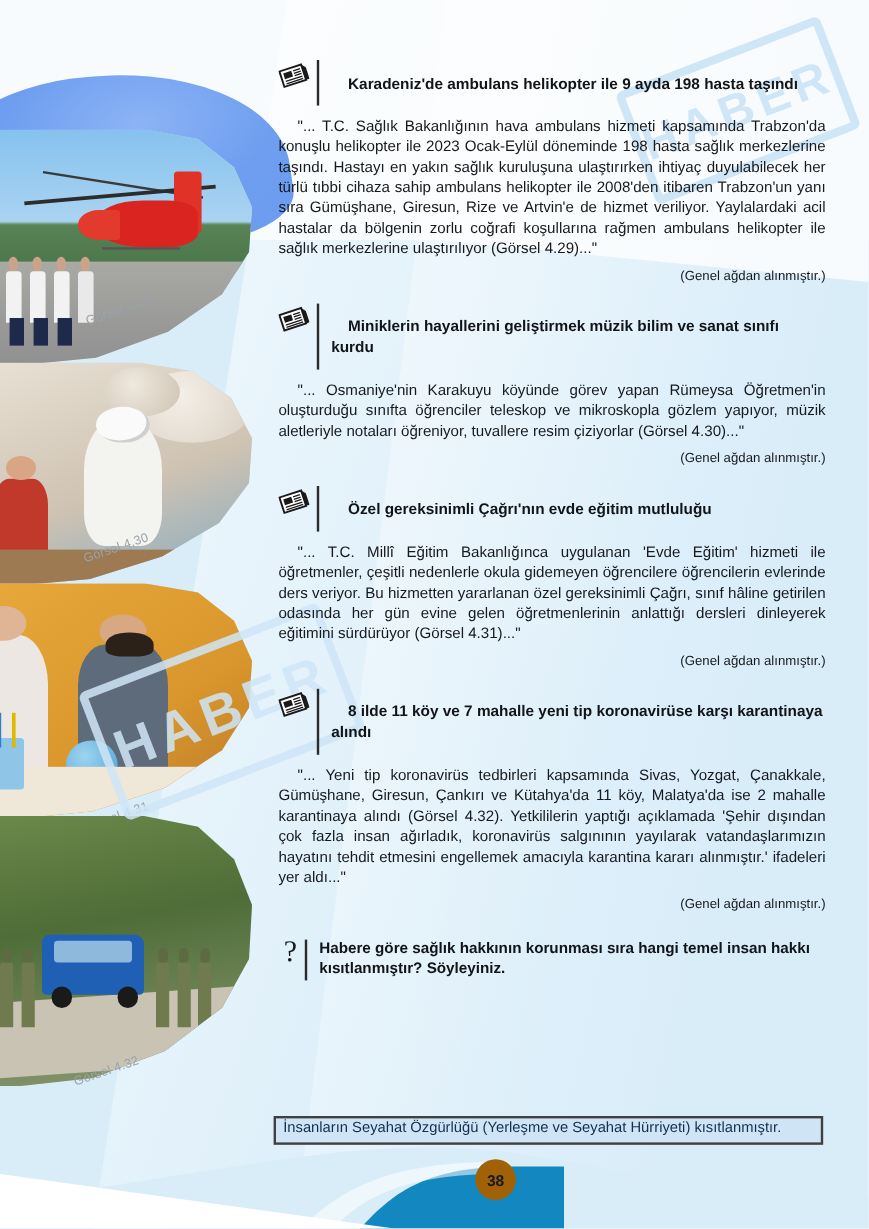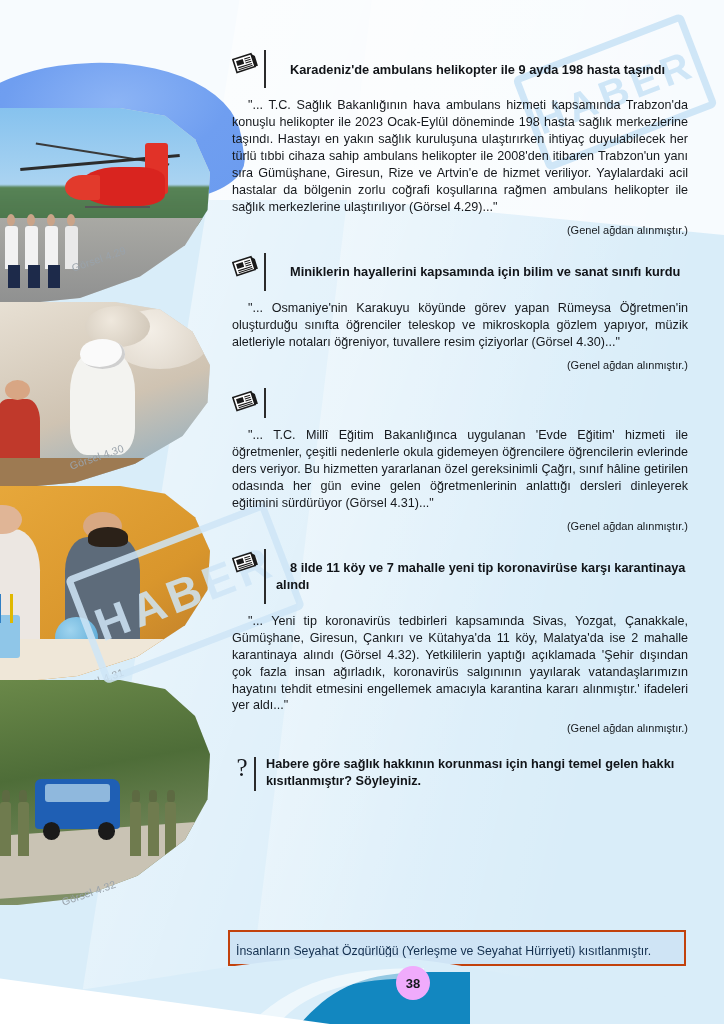--- a/index.html
+++ b/index.html
@@ -223,24 +223,24 @@
     line-height: 1.33;
     color: #111418;
   }
 
   
   .answer-box {
     position: absolute;
     left: 228px;
     top: 930px;
     width: 458px;
-    border: 2px solid #c2410c;
+    border: 2px solid #404040;
     background: #cfe4f5;
     box-sizing: border-box;
-    padding: 12px 6px 5px 6px;
+    padding: 0 6px 5px 6px;
   }
   .answer-text {
     font-size: 12.3px;
     color: #14304f;
     line-height: 1.2;
     white-space: nowrap;
   }
 
   
   .watermark {
@@ -279,21 +279,21 @@
     left: 0; bottom: 0;
     width: 724px; height: 86px;
     overflow: hidden;
   }
   .page-badge {
     position: absolute;
     left: 396px;
     bottom: 24px;
     width: 34px; height: 34px;
     border-radius: 50%;
-    background: #f0abfc;
+    background: #a16207;
     color: #15181c;
     font-size: 13px;
     font-weight: bold;
     display: flex;
     align-items: center;
     justify-content: center;
     z-index: 5;
   }
   .corner-white {
     position:absolute; left:0; bottom:0; width:330px; height:120px;
@@ -424,21 +424,21 @@
               <rect x="13.5" y="7.5" width="6" height="1.1" fill="#1a1a1a"></rect>
               <rect x="13.5" y="9.6" width="6" height="1.1" fill="#1a1a1a"></rect>
               <rect x="13.5" y="11.7" width="6" height="1.1" fill="#1a1a1a"></rect>
               <rect x="5" y="14" width="14.5" height="1.1" fill="#1a1a1a"></rect>
               <rect x="5" y="16" width="14.5" height="1.1" fill="#1a1a1a"></rect>
               <path d="M21.5 5 L24.5 8.5 L24.5 18.5 L21.5 18.5 Z" fill="#1a1a1a"></path>
             </g>
           </svg>
         </span>
         <span class="head-divider"></span>
-        <h2 class="headline">Miniklerin hayallerini kapsamında için bilim ve sanat sınıfı kurdu</h2>
+        <h2 class="headline">Miniklerin hayallerini geliştirmek müzik bilim ve sanat sınıfı kurdu</h2>
       </div>
       <p class="body-text">"... Osmaniye'nin Karakuyu köyünde görev yapan Rümeysa Öğretmen'in oluşturduğu sınıfta öğrenciler teleskop ve mikroskopla gözlem yapıyor, müzik aletleriyle notaları öğreniyor, tuvallere resim çiziyorlar (Görsel 4.30)..."</p>
       <div class="source">(Genel ağdan alınmıştır.)</div>
     </div>
 
     <div class="article">
       <div class="head-row">
         <span class="news-icon">
           <svg viewBox="0 0 26 24" width="26" height="24">
             <g transform="rotate(-18 13 12)">
@@ -447,20 +447,21 @@
               <rect x="13.5" y="7.5" width="6" height="1.1" fill="#1a1a1a"></rect>
               <rect x="13.5" y="9.6" width="6" height="1.1" fill="#1a1a1a"></rect>
               <rect x="13.5" y="11.7" width="6" height="1.1" fill="#1a1a1a"></rect>
               <rect x="5" y="14" width="14.5" height="1.1" fill="#1a1a1a"></rect>
               <rect x="5" y="16" width="14.5" height="1.1" fill="#1a1a1a"></rect>
               <path d="M21.5 5 L24.5 8.5 L24.5 18.5 L21.5 18.5 Z" fill="#1a1a1a"></path>
             </g>
           </svg>
         </span>
         <span class="head-divider"></span>
+        <h2 class="headline">Özel gereksinimli Çağrı'nın evde eğitim mutluluğu</h2>
       </div>
       <p class="body-text">"... T.C. Millî Eğitim Bakanlığınca uygulanan 'Evde Eğitim' hizmeti ile öğretmenler, çeşitli nedenlerle okula gidemeyen öğrencilere öğrencilerin evlerinde ders veriyor. Bu hizmetten yararlanan özel gereksinimli Çağrı, sınıf hâline getirilen odasında her gün evine gelen öğretmenlerinin anlattığı dersleri dinleyerek eğitimini sürdürüyor (Görsel 4.31)..."</p>
       <div class="source">(Genel ağdan alınmıştır.)</div>
     </div>
 
     <div class="article">
       <div class="head-row">
         <span class="news-icon">
           <svg viewBox="0 0 26 24" width="26" height="24">
             <g transform="rotate(-18 13 12)">
@@ -478,21 +479,21 @@
         <span class="head-divider"></span>
         <h2 class="headline">8 ilde 11 köy ve 7 mahalle yeni tip koronavirüse karşı karantinaya alındı</h2>
       </div>
       <p class="body-text">"... Yeni tip koronavirüs tedbirleri kapsamında Sivas, Yozgat, Çanakkale, Gümüşhane, Giresun, Çankırı ve Kütahya'da 11 köy, Malatya'da ise 2 mahalle karantinaya alındı (Görsel 4.32). Yetkililerin yaptığı açıklamada 'Şehir dışından çok fazla insan ağırladık, koronavirüs salgınının yayılarak vatandaşlarımızın hayatını tehdit etmesini engellemek amacıyla karantina kararı alınmıştır.' ifadeleri yer aldı..."</p>
       <div class="source">(Genel ağdan alınmıştır.)</div>
     </div>
 
     <div class="question-row">
       <span class="q-mark">?</span>
       <span class="q-divider"></span>
-      <div class="q-text">Habere göre sağlık hakkının korunması için hangi temel gelen hakkı kısıtlanmıştır? Söyleyiniz.</div>
+      <div class="q-text">Habere göre sağlık hakkının korunması sıra hangi temel insan hakkı kısıtlanmıştır? Söyleyiniz.</div>
     </div>
 
   </div>
 
   <div class="answer-box">
     <div class="answer-text">İnsanların Seyahat Özgürlüğü (Yerleşme ve Seyahat Hürriyeti) kısıtlanmıştır.</div>
   </div>
 
   <div class="bottom-wave">
     <svg width="724" height="86" viewBox="0 0 724 86">

